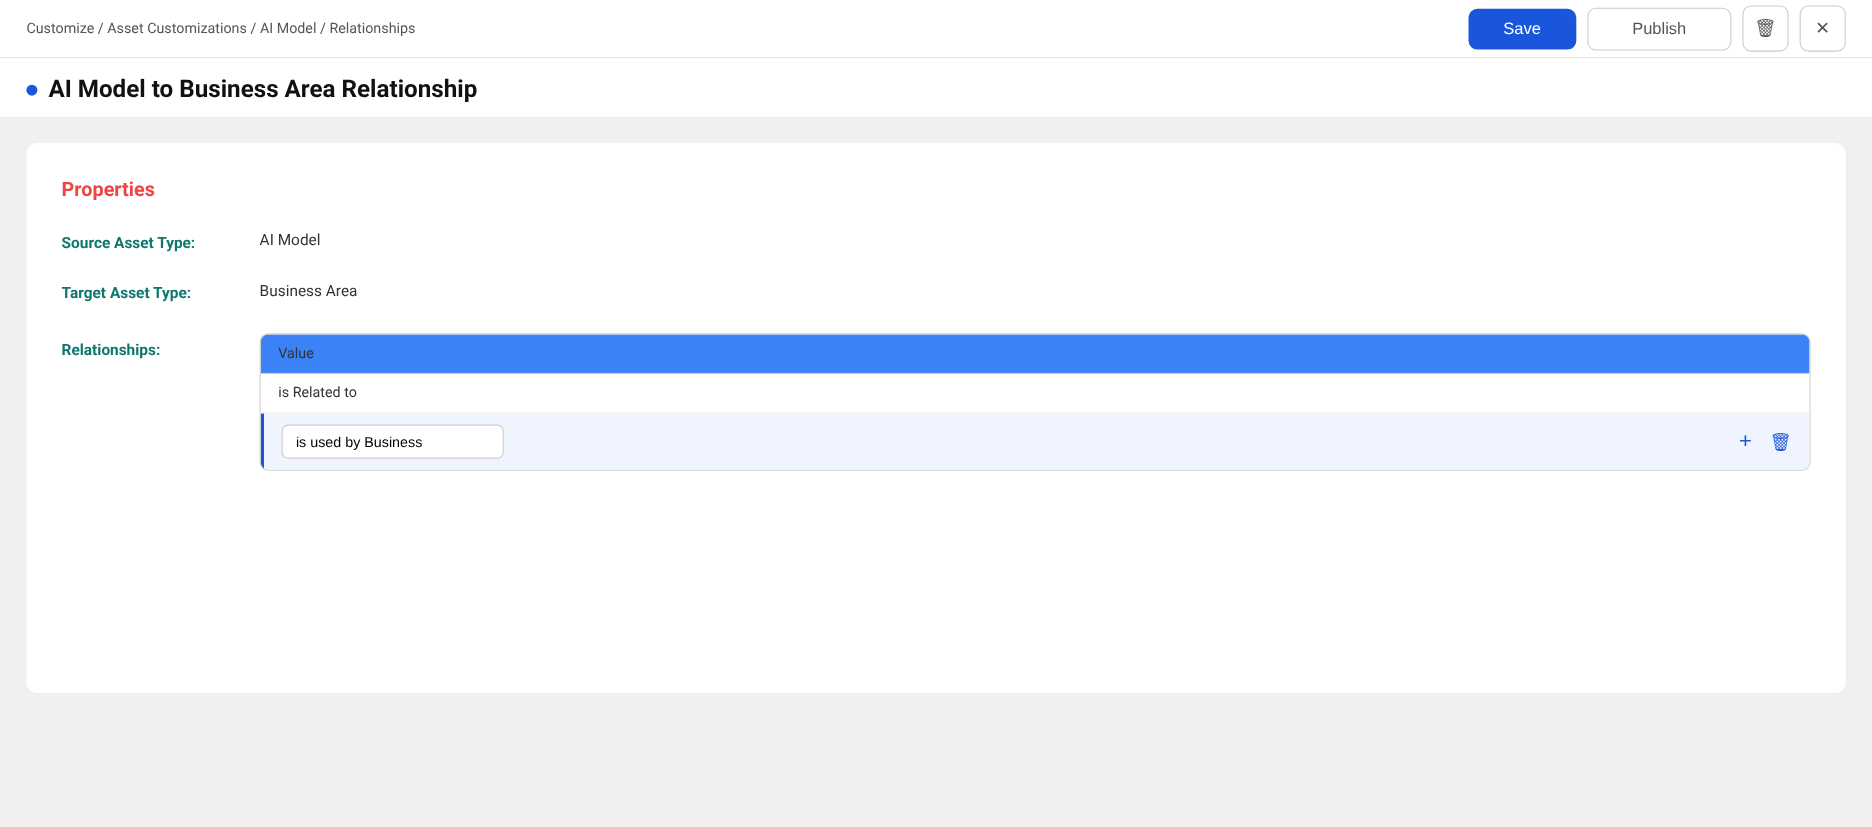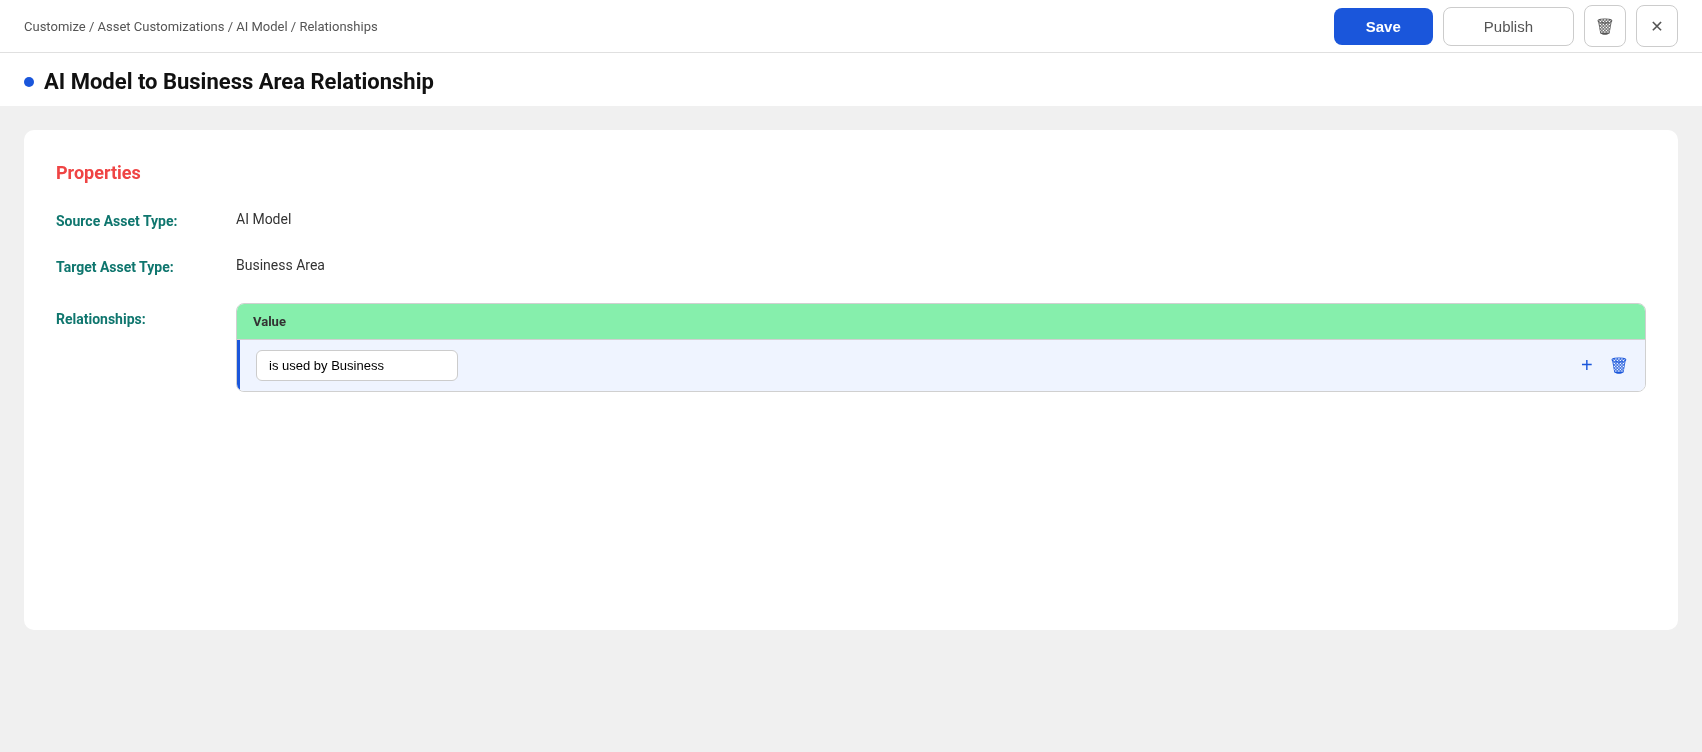--- a/index.html
+++ b/index.html
@@ -30,21 +30,21 @@
       align-items: center;
       gap: 10px;
     }
     .btn-save {
       background: #1a56db;
       color: #fff;
       border: none;
       border-radius: 8px;
       padding: 10px 32px;
       font-size: 15px;
-      font-weight: 700;
+      font-weight: 400;
       cursor: pointer;
     }
     .btn-publish {
       background: #fff;
       color: #555;
       border: 1px solid #ccc;
       border-radius: 8px;
       padding: 10px 40px;
       font-size: 15px;
       cursor: pointer;
@@ -188,24 +188,24 @@
     
     .rel-table {
       border: 1px solid #d0d0d0;
       border-radius: 8px;
       overflow: hidden;
       flex: 1;
     }
     .rel-table-header {
       padding: 10px 16px;
       font-size: 13px;
-      font-weight: 700;
+      font-weight: 400;
       color: #333;
       border-bottom: 1px solid #d0d0d0;
-      background: #86efac;
+      background: #3b82f6;
     }
     .rel-row-static {
       padding: 10px 16px;
       font-size: 13px;
       color: #333;
       border-bottom: 1px solid #e8e8e8;
     }
     .rel-row-active {
       display: flex;
       align-items: center;
@@ -290,20 +290,21 @@
     </div>
 
     <div class="prop-row">
       <div class="prop-label-required">
         <span class="prop-label">Relationships:</span>
         <span class="required-star">*</span>
         <span class="help-icon">?</span>
       </div>
       <div class="rel-table">
         <div class="rel-table-header">Value</div>
+        <div class="rel-row-static">is Related to</div>
         <div class="rel-row-active">
           <input class="rel-input" type="text" value="is used by Business" style="">
           <div class="rel-actions">
             <button class="rel-btn-add">
               <span>+</span>
             </button>
             <button class="rel-btn-del">
               <span>🗑</span>
             </button>
           </div>

